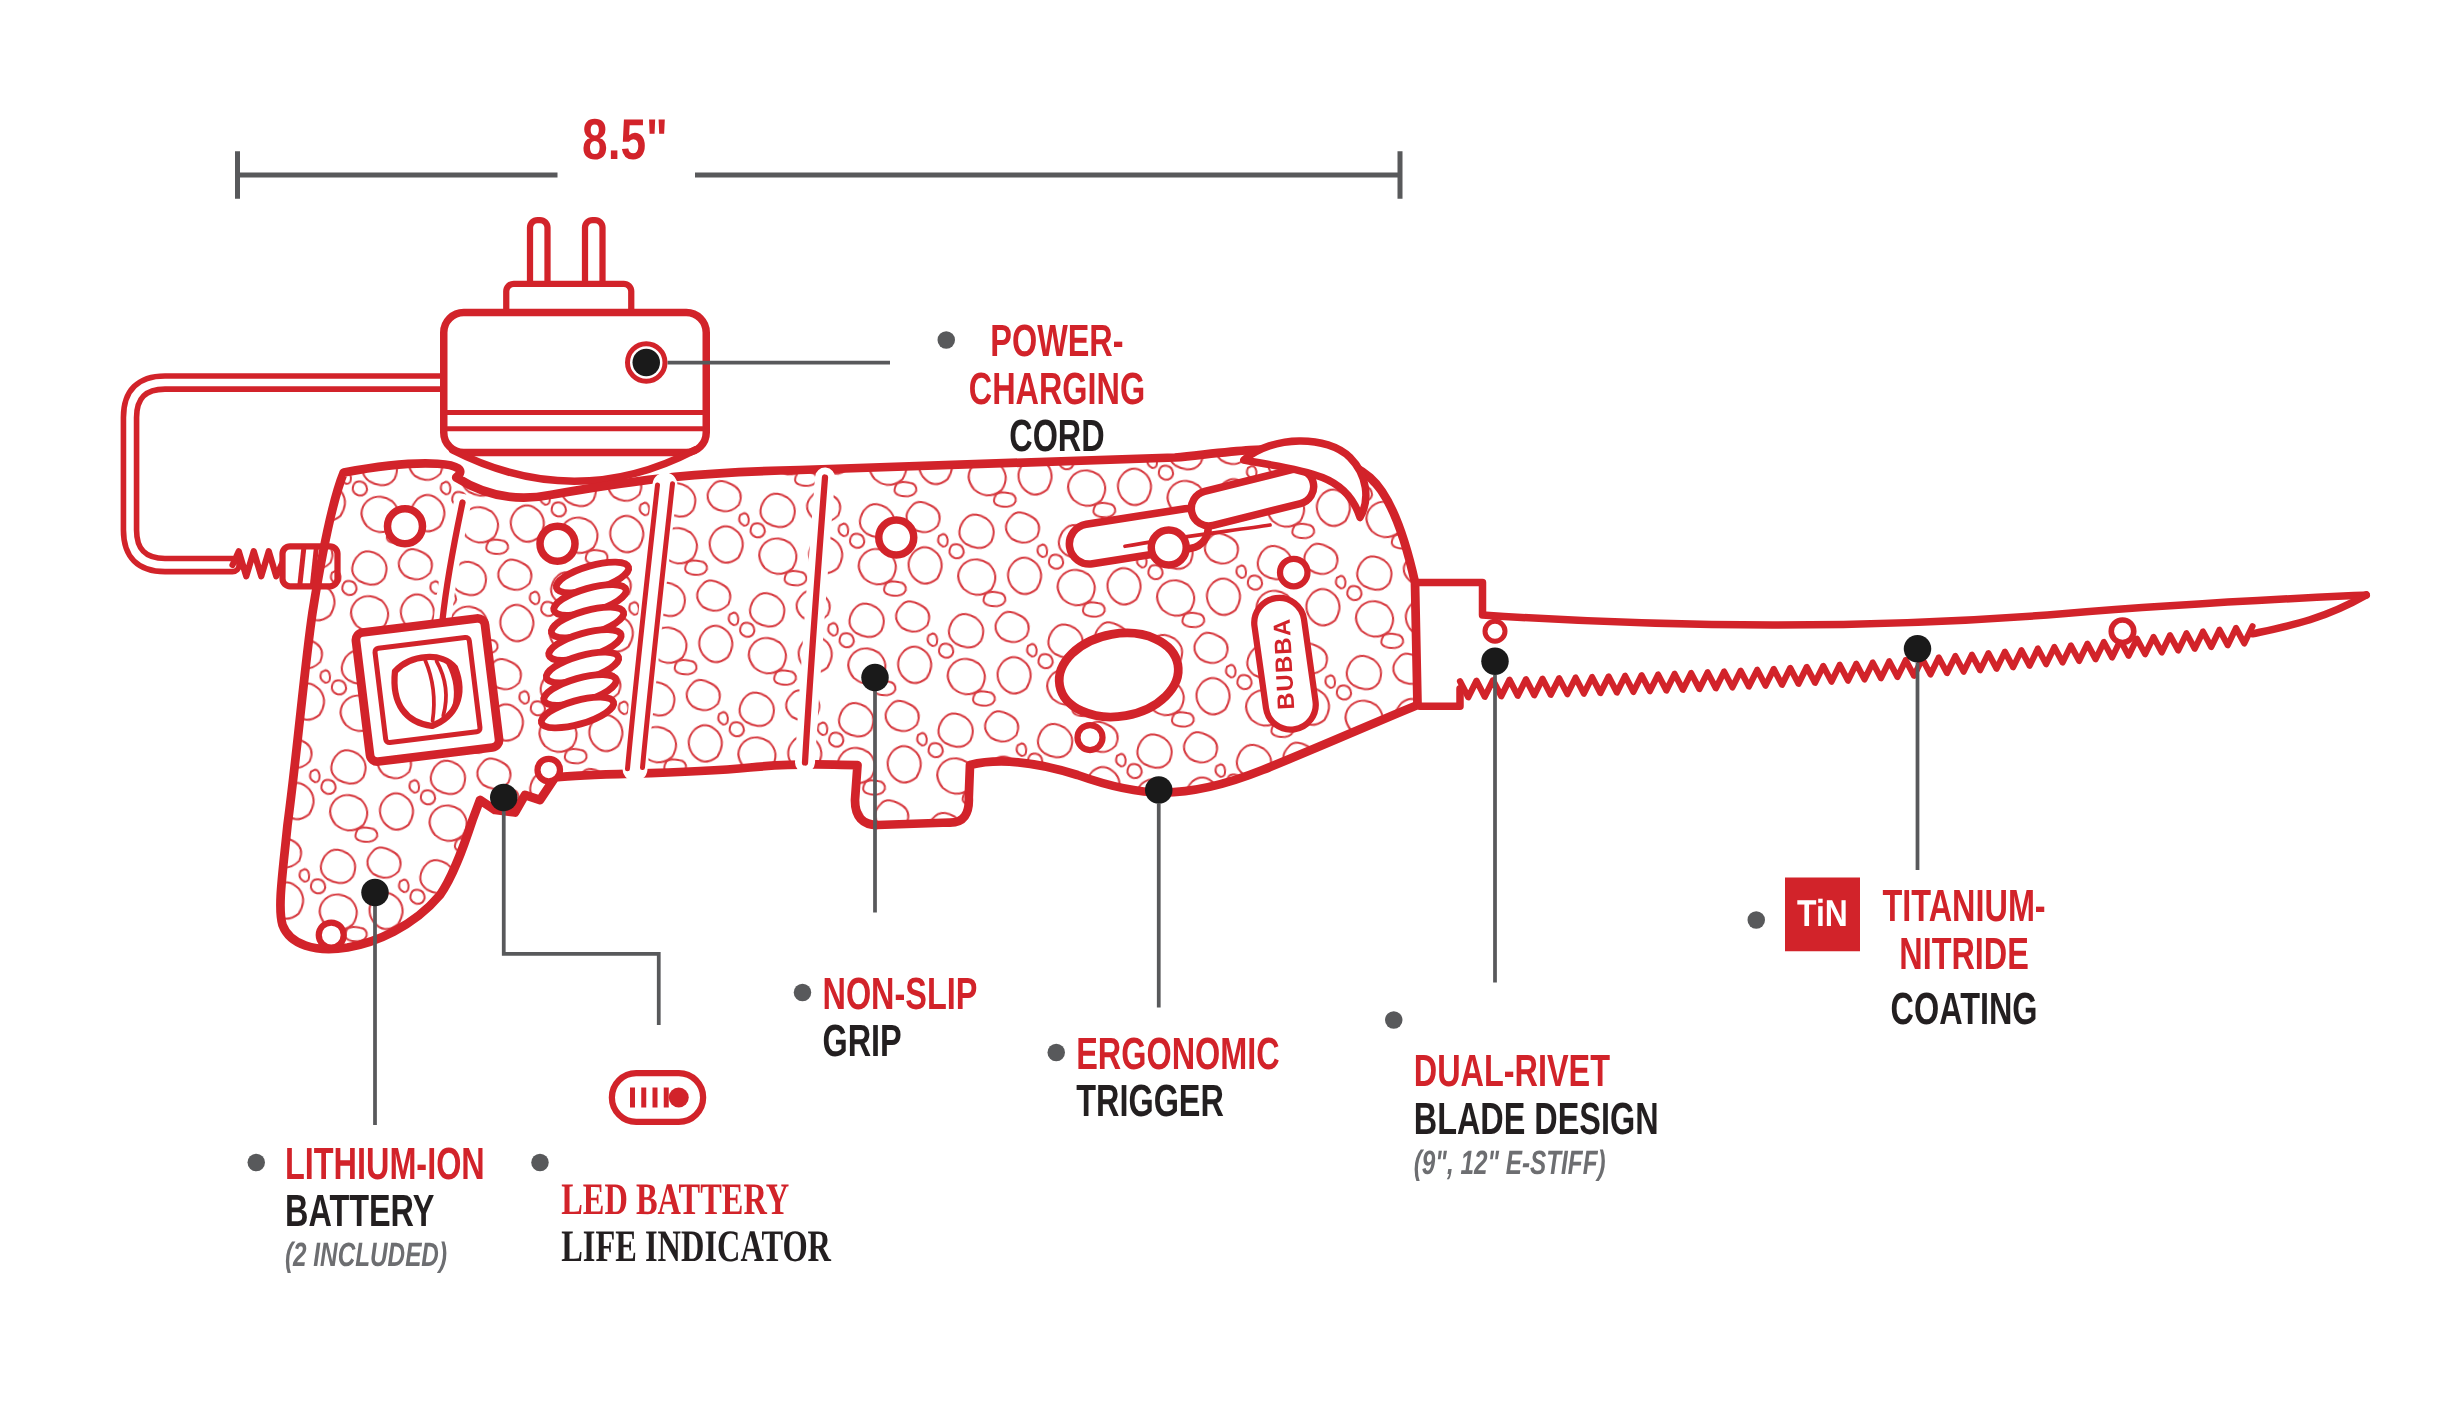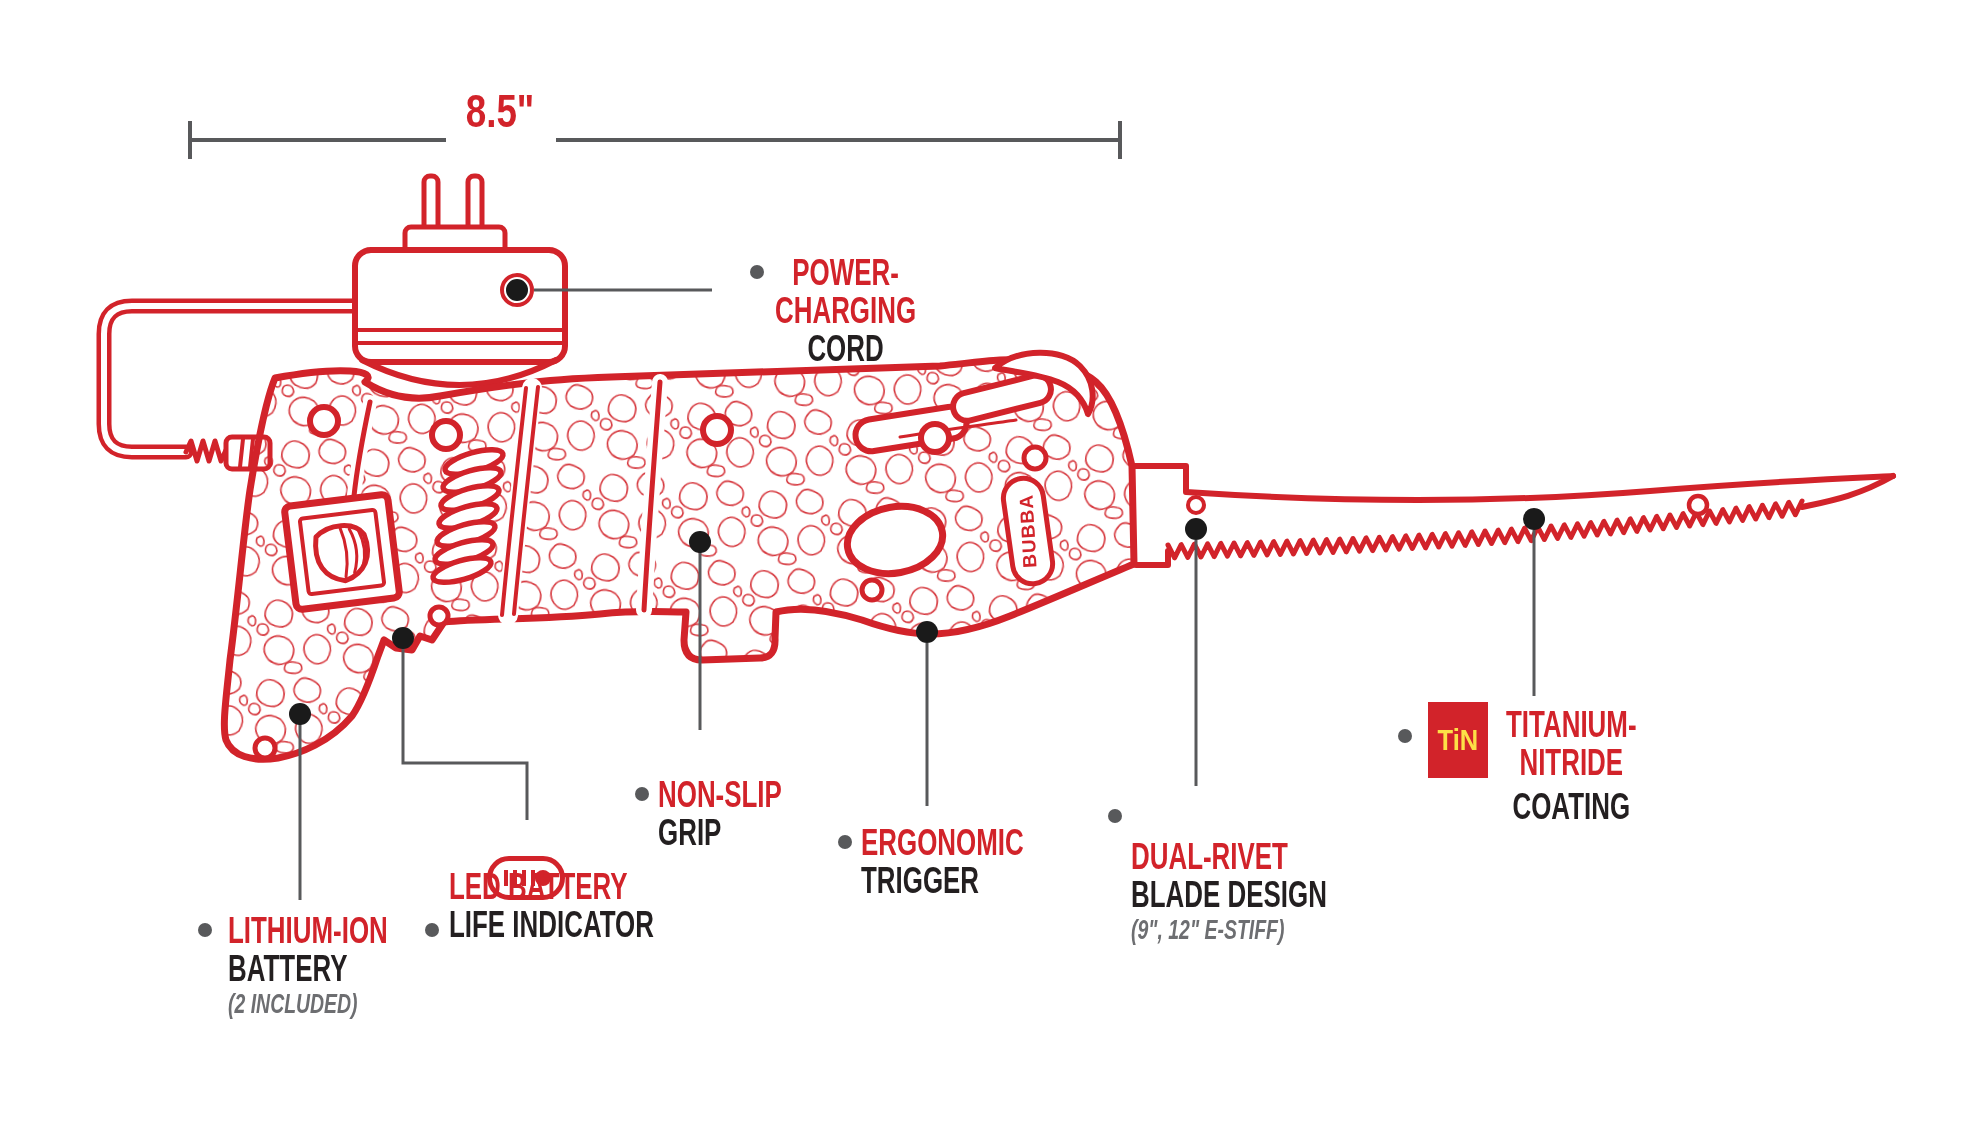--- a/index.html
+++ b/index.html
@@ -17,22 +17,22 @@
   .cline{font-weight:bold;font-size:36px;line-height:38px;white-space:nowrap;
          transform:scaleX(.72);transform-origin:0 0;letter-spacing:0px;}
   .cred{color:var(--red);}
   .cblk{color:var(--ink);}
   .csub{font-weight:bold;font-style:italic;font-size:27px;line-height:32px;color:var(--gray);
         transform:scaleX(.72);transform-origin:0 0;white-space:nowrap;}
   .bullet{position:absolute;width:14px;height:14px;border-radius:50%;background:var(--leader);}
   .dim-label{position:absolute;left:438px;top:84px;width:124px;text-align:center;
              font-weight:bold;font-size:46px;color:var(--red);
              transform:scaleX(.8);transform-origin:50% 0;white-space:nowrap;}
-  .tin-badge{position:absolute;left:1428px;top:702px;width:60px;height:76px;background:var(--red);
-             color:#fde047;font-weight:bold;font-size:30px;display:flex;align-items:center;
+  .tin-badge{position:absolute;left:1428px;top:702px;width:60px;height:59px;background:var(--red);
+             color:#ffffff;font-weight:bold;font-size:30px;display:flex;align-items:center;
              justify-content:center;letter-spacing:0;}
   .tin-badge span{transform:scaleX(.85);}
   .led-icon{position:absolute;left:487px;top:856px;width:78px;height:44px;border:5px solid var(--red);
             border-radius:22px;box-sizing:border-box;}
   .led-icon i{position:absolute;top:9px;width:4px;height:16px;background:var(--red);}
   .led-icon u{position:absolute;right:9px;top:9px;width:16px;height:16px;border-radius:50%;
               background:var(--red);}
 </style>
 </head>
 <body>
@@ -203,21 +203,21 @@
 
 <div>
   <div class="led-icon">
     <i style="left:12px;"></i>
         <i style="left:21px;"></i>
         <i style="left:30px;"></i>
         <i style="left:39px;"></i>
         <u></u>
   </div>
   <span class="bullet" style="left:425px;top:923px;"></span>
-  <div class="callout" style="left:449px;top:868px;">
+  <div class="callout" style="left:449px;top:940px;font-family:Liberation Serif, serif;">
     <div class="cline cred">LED BATTERY</div>
     <div class="cline cblk">LIFE INDICATOR</div>
   </div>
 </div>
 
 <div>
   <span class="bullet" style="left:635px;top:787px;"></span>
   <div class="callout" style="left:658px;top:776px;">
     <div class="cline cred">NON-SLIP</div>
     <div class="cline cblk">GRIP</div>

